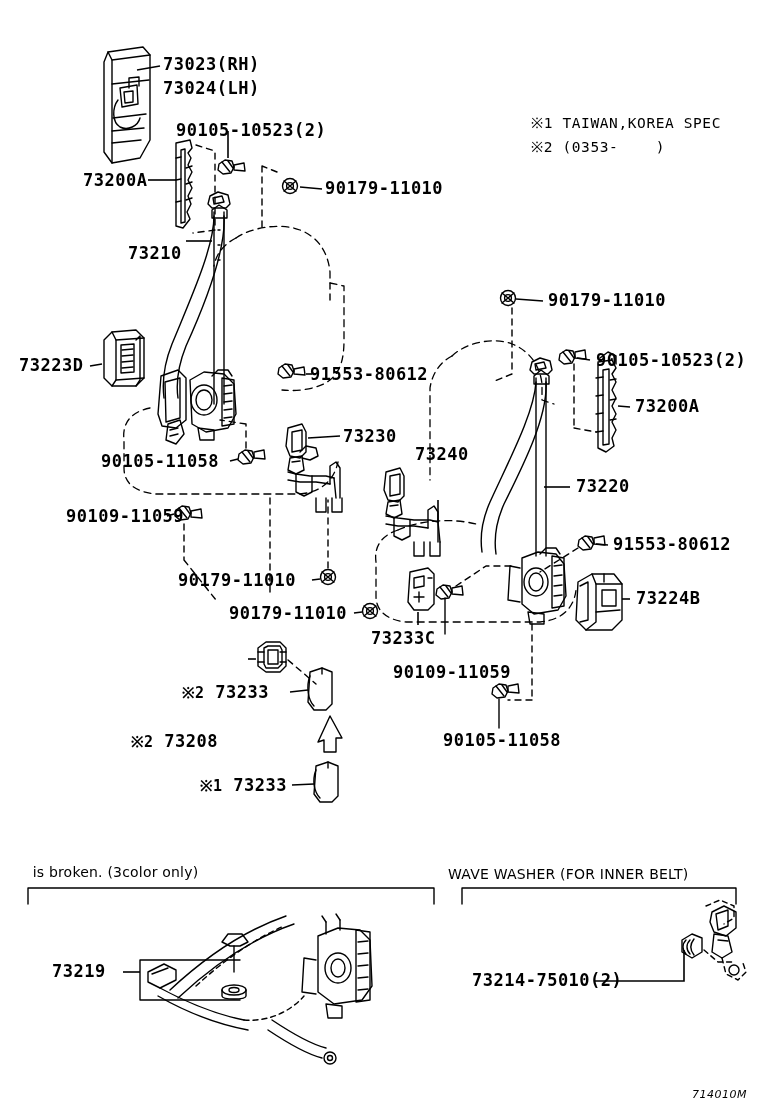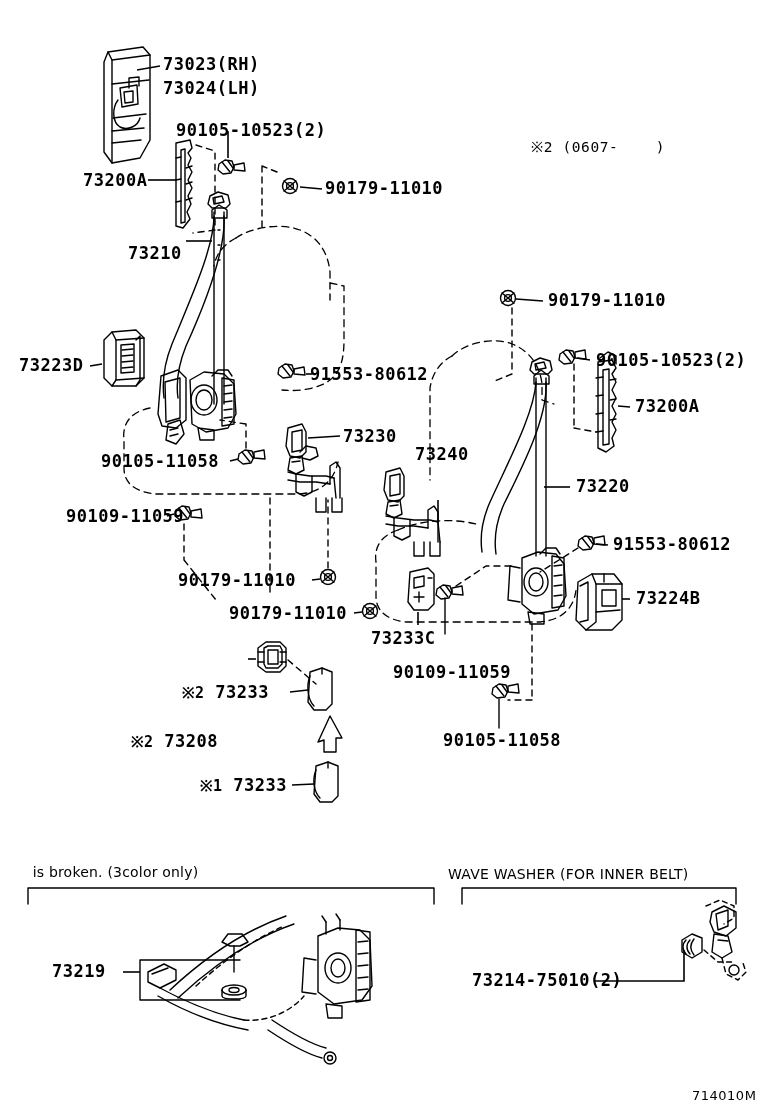--- a/index.html
+++ b/index.html
@@ -7,22 +7,22 @@
        font-family:"DejaVu Sans Mono","Liberation Mono",monospace;color:#000;}
   #stage{position:absolute;left:0;top:0;width:760px;height:846px;}
   svg.layer{position:absolute;left:0;top:0;width:760px;height:1112px;overflow:visible;}
   .lbl{position:absolute;white-space:pre;font-weight:bold;
        font-family:"DejaVu Sans Mono","Liberation Mono",monospace;
        font-size:17px;letter-spacing:0.5px;line-height:21px;}
   .note{position:absolute;white-space:pre;font-size:14.5px;letter-spacing:0.6px;
         font-family:"DejaVu Sans Mono","Liberation Mono",monospace;line-height:22px;}
   .cap{position:absolute;white-space:pre;font-size:14px;letter-spacing:0.2px;
        font-family:"DejaVu Sans","Liberation Sans",sans-serif;line-height:21px;}
-  .diagid{position:absolute;white-space:pre;font-size:13px;letter-spacing:0.5px;
-       font-family:"DejaVu Sans","Liberation Sans",sans-serif;}
+  .diagid{position:absolute;white-space:pre;font-size:11px;letter-spacing:0.5px;
+       font-family:"DejaVu Sans","Liberation Sans",sans-serif;font-style:italic;}
   .star{font-size:15px;}
 </style>
 </head>
 <body>
 
 <div id="stage">
 
   <svg class="layer" viewBox="0 0 760 1112" xmlns="http://www.w3.org/2000/svg">
     <g fill="none" stroke="#000" stroke-width="1.4" stroke-linejoin="round" stroke-linecap="round">
 
@@ -416,21 +416,22 @@
 
   <div class="lbl" style="left:548px;top:290px;"><span>90179-11010</span></div>
   <div class="lbl" style="left:596px;top:350px;"><span>90105-10523(2)</span></div>
   <div class="lbl" style="left:635px;top:396px;"><span>73200A</span></div>
   <div class="lbl" style="left:415px;top:444px;"><span>73240</span></div>
   <div class="lbl" style="left:576px;top:476px;"><span>73220</span></div>
   <div class="lbl" style="left:613px;top:534px;"><span>91553-80612</span></div>
   <div class="lbl" style="left:636px;top:588px;"><span>73224B</span></div>
   <div class="lbl" style="left:443px;top:730px;"><span>90105-11058</span></div>
 
-  <div class="note" style="left:531px;top:136px;"><span>※2</span> <span>(0607-    )</span></div>
+  <div class="note" style="left:531px;top:112px;"><span>※1</span> <span>TAIWAN,KOREA SPEC</span></div>
+  <div class="note" style="left:531px;top:136px;"><span>※2</span> <span>(0353-    )</span></div>
 
   <div class="cap" style="left:28px;top:862px;"> is broken. (3color only)</div>
   <div class="lbl" style="left:52px;top:961px;">73219</div>
 
   <div class="cap" style="left:448px;top:864px;">WAVE WASHER (FOR INNER BELT)</div>
   <div class="lbl" style="left:472px;top:970px;">73214-75010(2)</div>
 
   <div class="diagid" style="left:692px;top:1088px;">714010M</div>
 
 </div>

